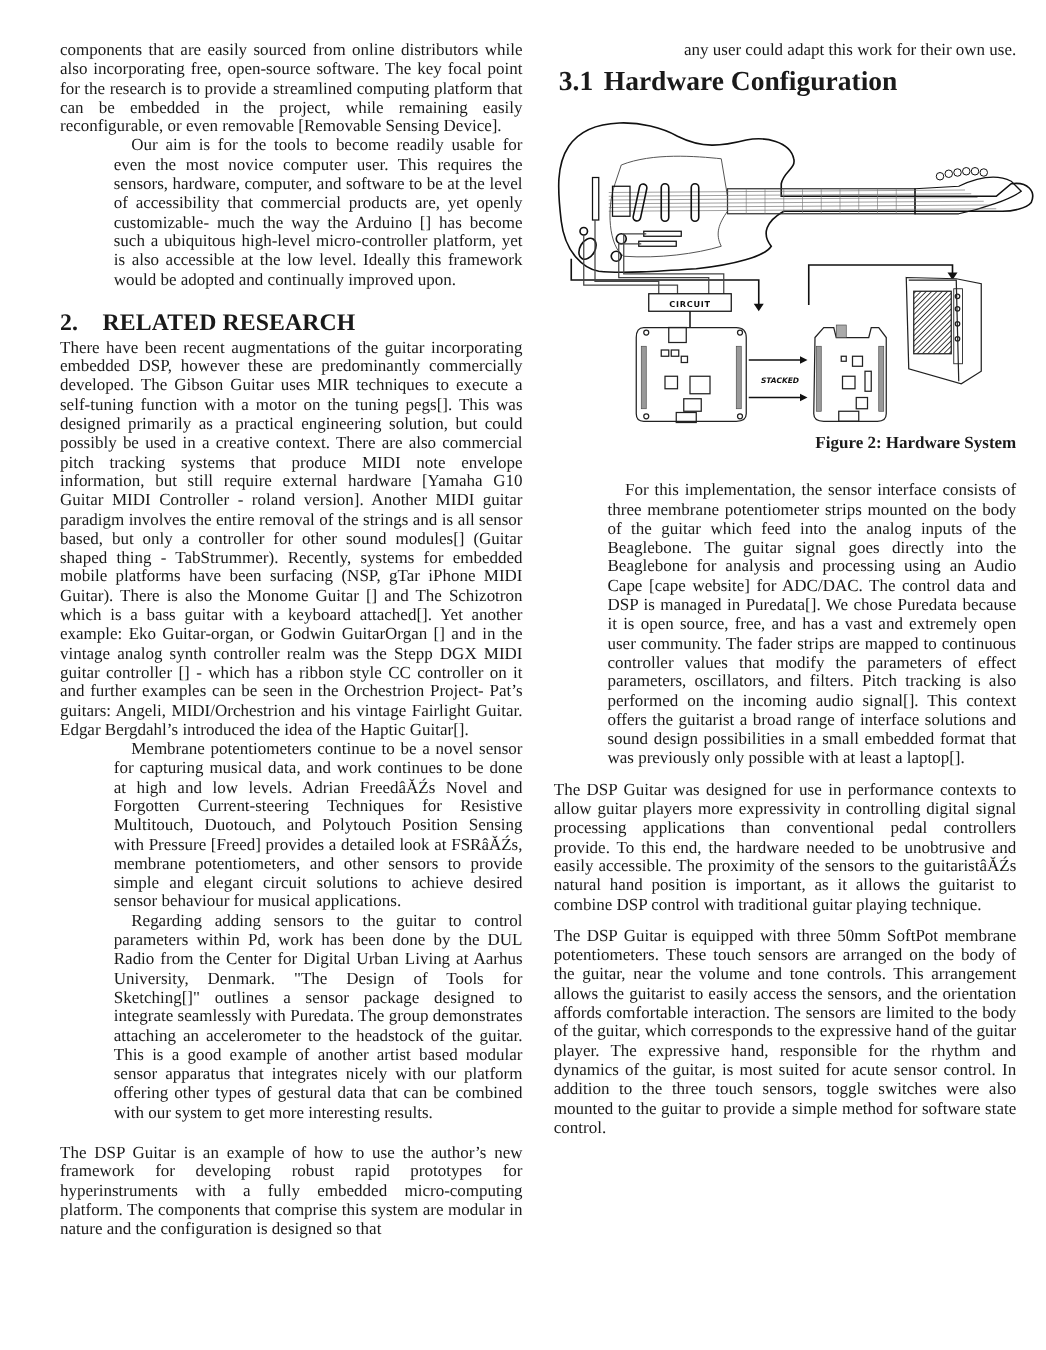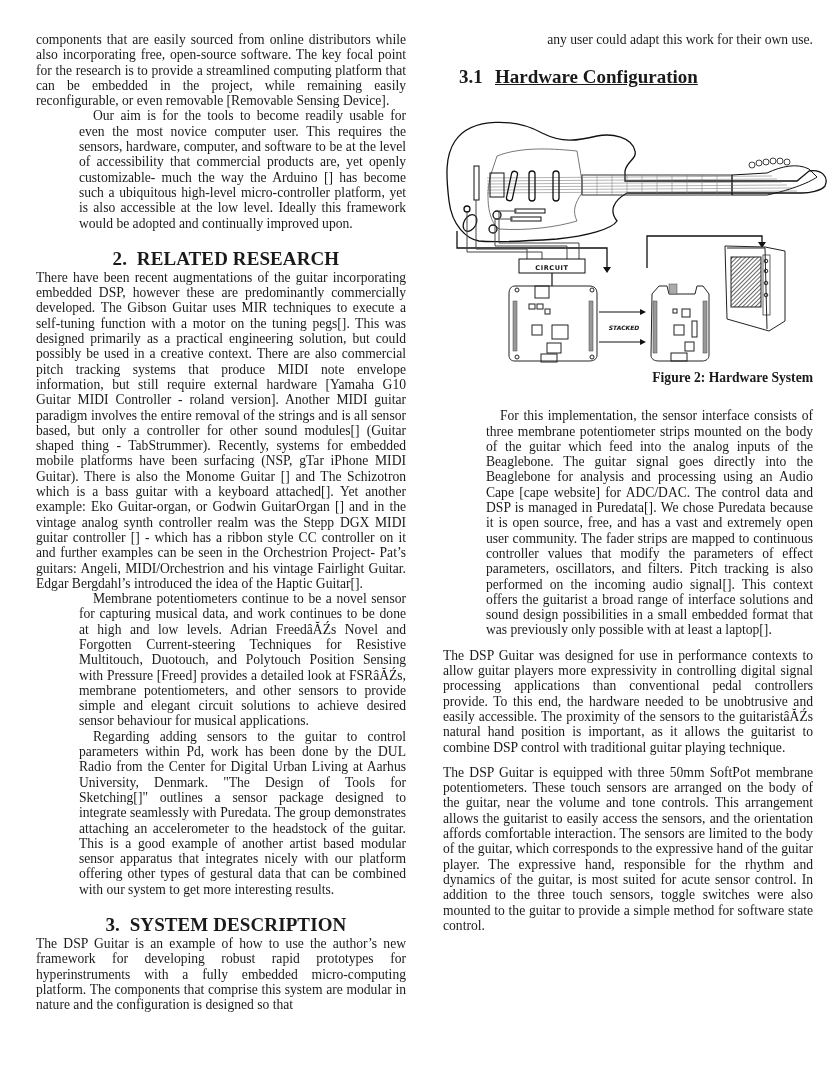--- a/index.html
+++ b/index.html
@@ -1,27 +1,27 @@
 <!DOCTYPE html>
 <html><head>
 <meta charset="utf-8">
 <style>
   html, body { margin: 0; padding: 0; background: #ffffff; }
   body { width: 837px; height: 1080px; position: relative; overflow: hidden;
          font-family: "DejaVu Serif", "Liberation Serif", serif; color: #1a1a1a; }
   .col { position: absolute; top: 0; }
-  .col-left { left: 36px; width: 370px; }
+  .col-left { left: 48px; width: 370px; }
   .col-right { left: 443px; width: 370px; }
   p { margin: 0; font-family: "Liberation Serif", "DejaVu Serif", serif;
       font-size: 13.6px; line-height: 15.3px; text-align: justify; hyphens: auto; }
   p.indent { text-indent: 14px; margin-left: 43px; }
   h2 { margin: 0; font-family: "Liberation Serif", serif; font-weight: bold;
-       font-size: 19px; line-height: 22px; letter-spacing: 0.1px; text-align: center; }
-  h3 { margin: 16px; font-family: "Liberation Serif", serif; font-weight: bold;
-       font-size: 19px; line-height: 20px; text-decoration: underline; }
+       font-size: 19px; line-height: 22px; letter-spacing: 0.1px; }
+  h3 { margin: 4px; font-family: "Liberation Serif", serif; font-weight: bold;
+       font-size: 22px; line-height: 20px; }
   .secnum { display: inline-block; width: 34px; }
   .subnum { display: inline-block; width: 36px; }
   .figure { position: relative; width: 390px; height: 255px; margin-left: -6px; }
   .figure svg { position: absolute; left: 0; top: 0; }
   .caption { text-align: right; font-family: "Liberation Serif", serif; font-weight: bold;
              font-size: 13.6px; line-height: 16px; }
 </style>
 </head>
 <body>
 
@@ -32,23 +32,20 @@
 
   <div style="height:17px"></div>
   <h2>
     <span class="secnum">2.</span><span>RELATED RESEARCH</span>
   </h2>
   <p>There have been recent augmentations of the guitar incorporating embedded DSP, however these are predominantly commercially developed. The Gibson Guitar uses MIR techniques to execute a self-tuning function with a motor on the tuning pegs[]. This was designed primarily as a practical engineering solution, but could possibly be used in a creative context. There are also commercial pitch tracking systems that produce MIDI note envelope information, but still require external hardware [Yamaha G10 Guitar MIDI Controller - roland version]. Another MIDI guitar paradigm involves the entire removal of the strings and is all sensor based, but only a controller for other sound modules[] (Guitar shaped thing - TabStrummer). Recently, systems for embedded mobile platforms have been surfacing (NSP, gTar iPhone MIDI Guitar). There is also the Monome Guitar [] and The Schizotron which is a bass guitar with a keyboard attached[]. Yet another example: Eko Guitar-organ, or Godwin GuitarOrgan [] and in the vintage analog synth controller realm was the Stepp DGX MIDI guitar controller [] - which has a ribbon style CC controller on it and further examples can be seen in the Orchestrion Project- Pat’s guitars: Angeli, MIDI/Orchestrion and his vintage Fairlight Guitar. Edgar Bergdahl’s introduced the idea of the Haptic Guitar[].</p>
   <p class="indent">Membrane potentiometers continue to be a novel sensor for capturing musical data, and work continues to be done at high and low levels. Adrian FreedâĂŹs Novel and Forgotten Current-steering Techniques for Resistive Multitouch, Duotouch, and Polytouch Position Sensing with Pressure [Freed] provides a detailed look at FSRâĂŹs, membrane potentiometers, and other sensors to provide simple and elegant circuit solutions to achieve desired sensor behaviour for musical applications.</p>
   <p class="indent">Regarding adding sensors to the guitar to control parameters within Pd, work has been done by the DUL Radio from the Center for Digital Urban Living at Aarhus University, Denmark. "The Design of Tools for Sketching[]" outlines a sensor package designed to integrate seamlessly with Puredata. The group demonstrates attaching an accelerometer to the headstock of the guitar. This is a good example of another artist based modular sensor apparatus that integrates nicely with our platform offering other types of gestural data that can be combined with our system to get more interesting results.</p>
 
   <div style="height:17px"></div>
-  <h2>
-    <span class="secnum">3.</span><span>SYSTEM DESCRIPTION</span>
-  </h2>
   <p>The DSP Guitar is an example of how to use the author’s new framework for developing robust rapid prototypes for hyperinstruments with a fully embedded micro-computing platform. The components that comprise this system are modular in nature and the configuration is designed so that</p>
 </div>
 
 <div class="col col-right">
   <div style="height:32px"></div>
   <p style="text-align:right">any user could adapt this work for their own use.</p>
   <div style="height:4px"></div>
   <h3>
     <span class="subnum">3.1</span><span>Hardware Configuration</span>
   </h3>

